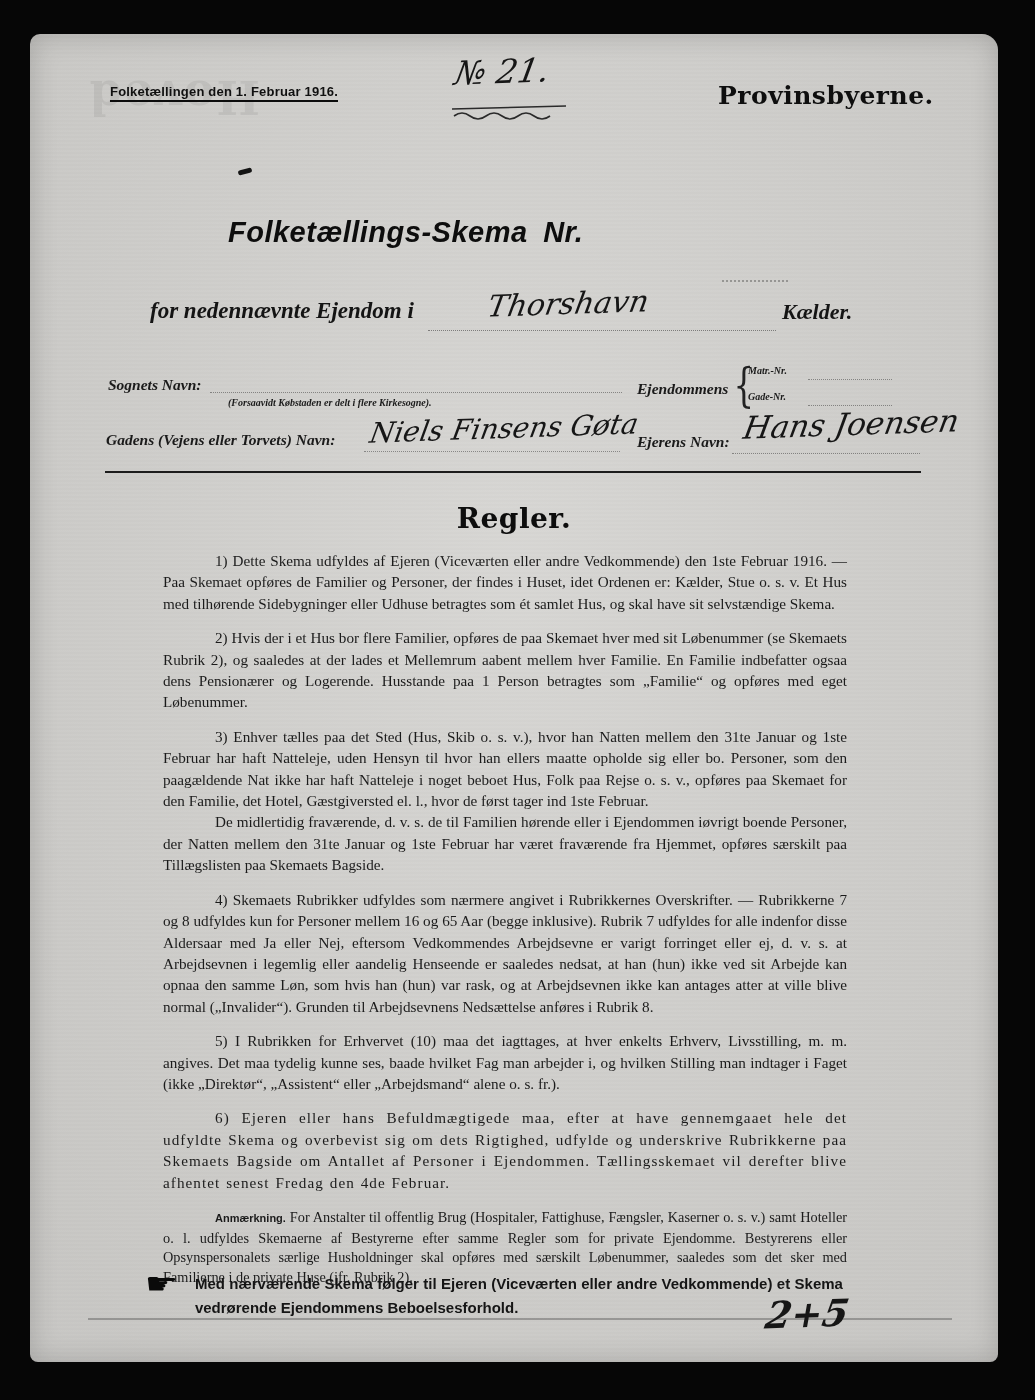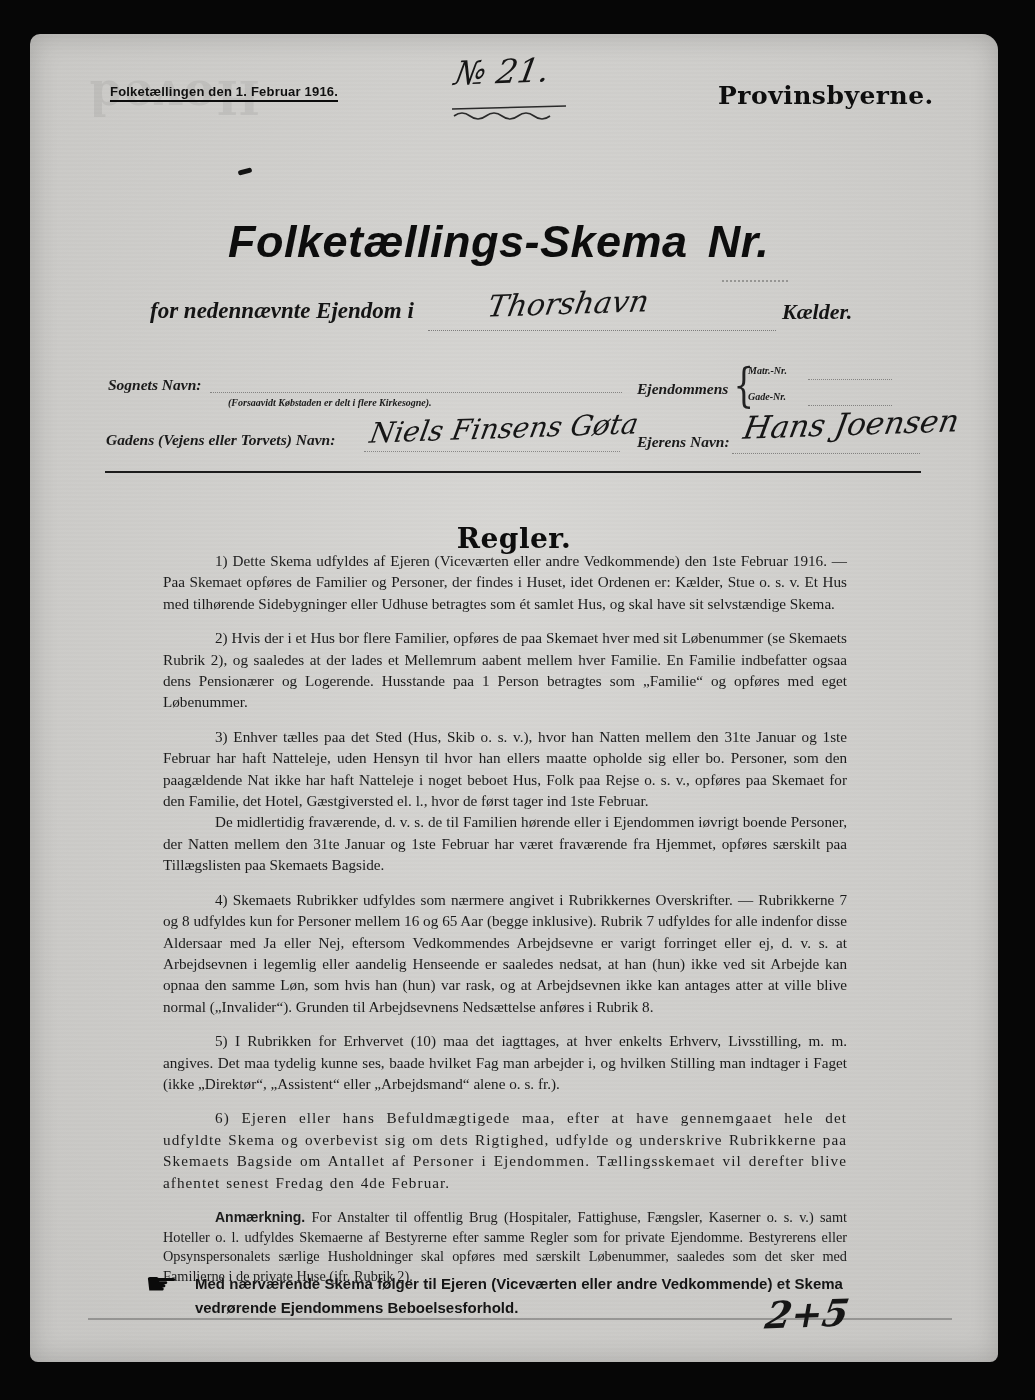--- a/index.html
+++ b/index.html
@@ -46,21 +46,21 @@
   }
   .ink-dash{
     position:absolute;left:208px;top:135px;width:14px;height:5px;
     background:#141414;border-radius:3px;transform:rotate(-14deg);
   }
   
   .title{
     position:absolute;left:198px;top:182px;
     font-family:"Liberation Sans","DejaVu Sans",sans-serif;
     font-weight:bold;font-style:italic;
-    font-size:45px;letter-spacing:0.5px;word-spacing:7px;color:#0d0d0d;
+    font-size:29px;letter-spacing:0.5px;word-spacing:7px;color:#0d0d0d;
   }
   .title-dots{
     position:absolute;left:692px;top:244px;width:66px;height:2px;
     border-bottom:2px dotted rgba(20,20,20,0.30);
   }
   .sub-pre{
     position:absolute;left:120px;top:264px;
     font-weight:bold;font-style:italic;font-size:23px;color:#141414;
   }
   .sub-dots{
@@ -98,37 +98,37 @@
   .hw-street{position:absolute;left:340px;top:378px;font-size:28px;}
   .f-ejerens{left:607px;top:399px;}
   .d-ejerens{left:702px;top:417px;width:188px;}
   .hw-owner{position:absolute;left:714px;top:372px;font-size:31px;}
   .divider{
     position:absolute;left:75px;top:437px;width:816px;height:2px;
     background:#1d1d1d;
   }
   
   .regler{
-    position:absolute;left:0;top:488px;width:968px;text-align:center;
+    position:absolute;left:0;top:468px;width:968px;text-align:center;
     font-family:"DejaVu Serif",serif;font-weight:bold;font-size:28px;
     letter-spacing:0.5px;color:#0d0d0d;
   }
   .rules{
     position:absolute;left:133px;top:516px;width:684px;
     font-size:15.2px;line-height:21.4px;text-align:justify;color:#1b1b1b;
   }
   .rules p{margin:0;text-indent:52px;}
   .rules p.para{margin-top:13px;}
   .rules p.cont{margin-top:0;}
   .rules p:first-child{margin-top:0;}
   .rules p.spaced{letter-spacing:1.05px;word-spacing:1px;}
   .rules p.anm{margin-top:15px;font-size:14.3px;line-height:19.6px;text-align:justify;}
   .anm-label{
     font-family:"Liberation Sans","DejaVu Sans",sans-serif;
-    font-weight:bold;font-size:14px;
+    font-weight:bold;font-size:11px;
   }
   
   .footnote{
     position:absolute;left:118px;top:1238px;width:720px;
     display:flex;align-items:flex-start;
   }
   .manicule{
     font-size:30px;line-height:24px;color:#0a0a0a;margin-right:20px;
     flex:0 0 auto;transform:scaleX(1.25);
   }

